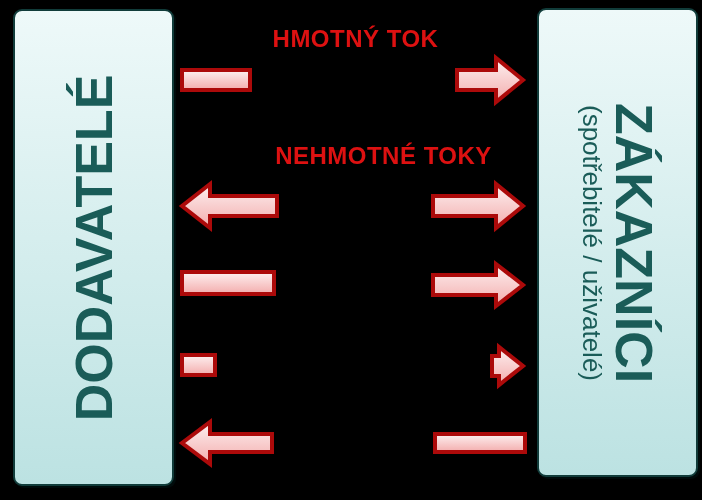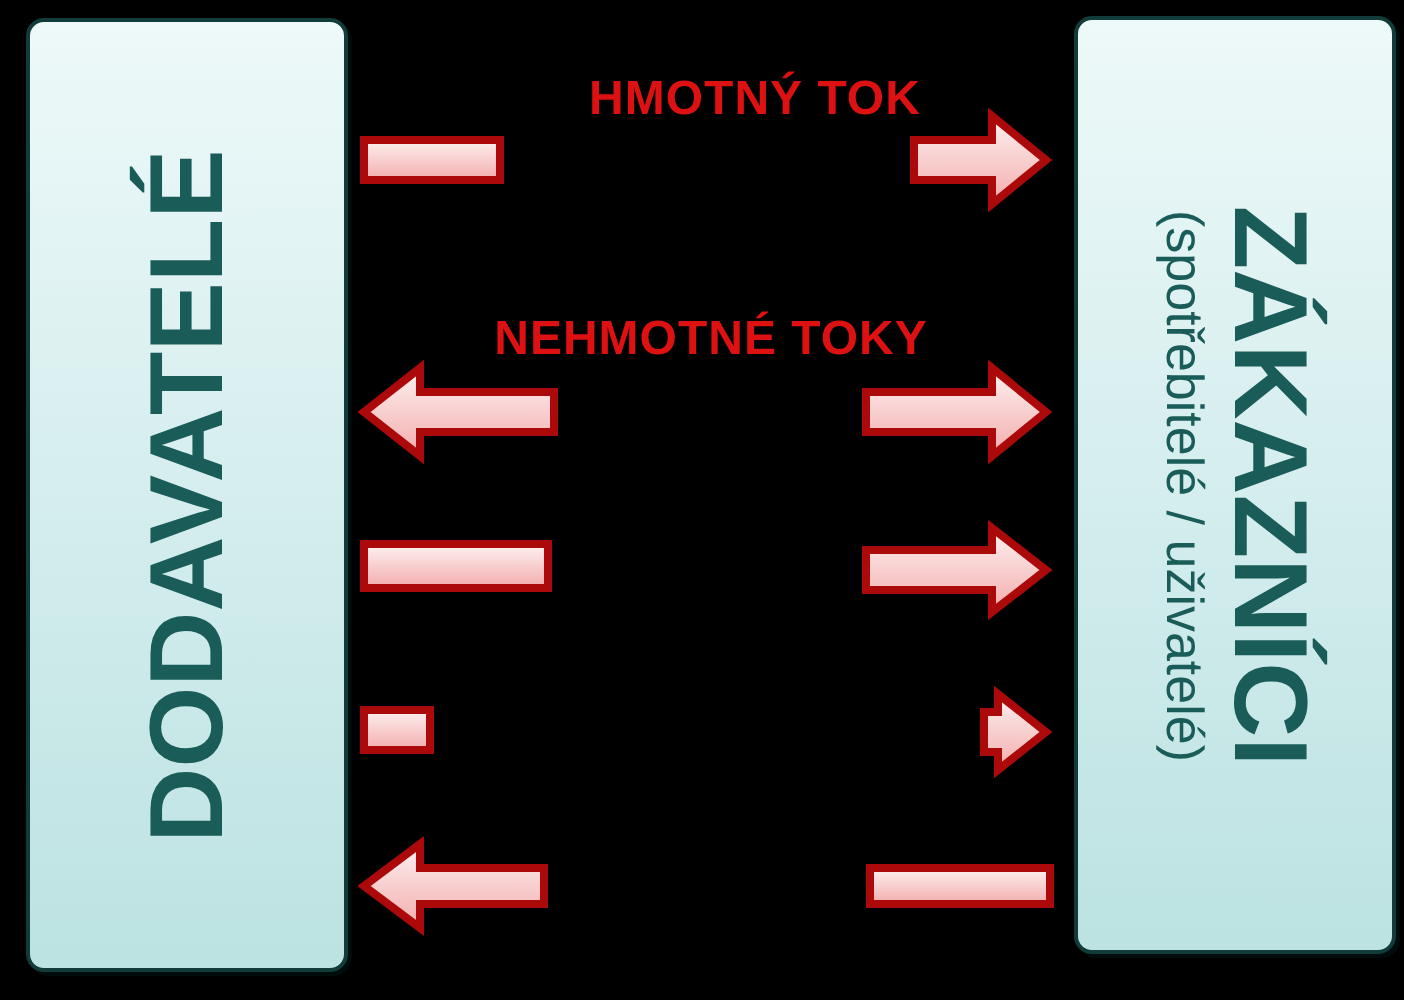--- a/index.html
+++ b/index.html
@@ -41,22 +41,22 @@
   }
   .box-sub-label{
     font-size:26px;font-weight:normal;color:var(--box-text);
     line-height:1.25;
   }
   .flow-label{
     position:absolute;left:174px;width:363px;text-align:center;
     color:var(--label-red);font-weight:bold;font-size:24px;
     letter-spacing:0.5px;
   }
-  .label-material{top:36px;margin-left:22px;}
-  .label-intangible{top:156px;}
+  .label-material{top:25px;}
+  .label-intangible{top:142px;padding-left:28px;}
   #arrows{position:absolute;left:0;top:0;width:702px;height:500px;}
 </style>
 </head>
 <body>
 
 <div class="canvas">
 
   <div class="box left-box">
     <div class="rot-ccw box-main-label">DODAVATELÉ</div>
   </div>

